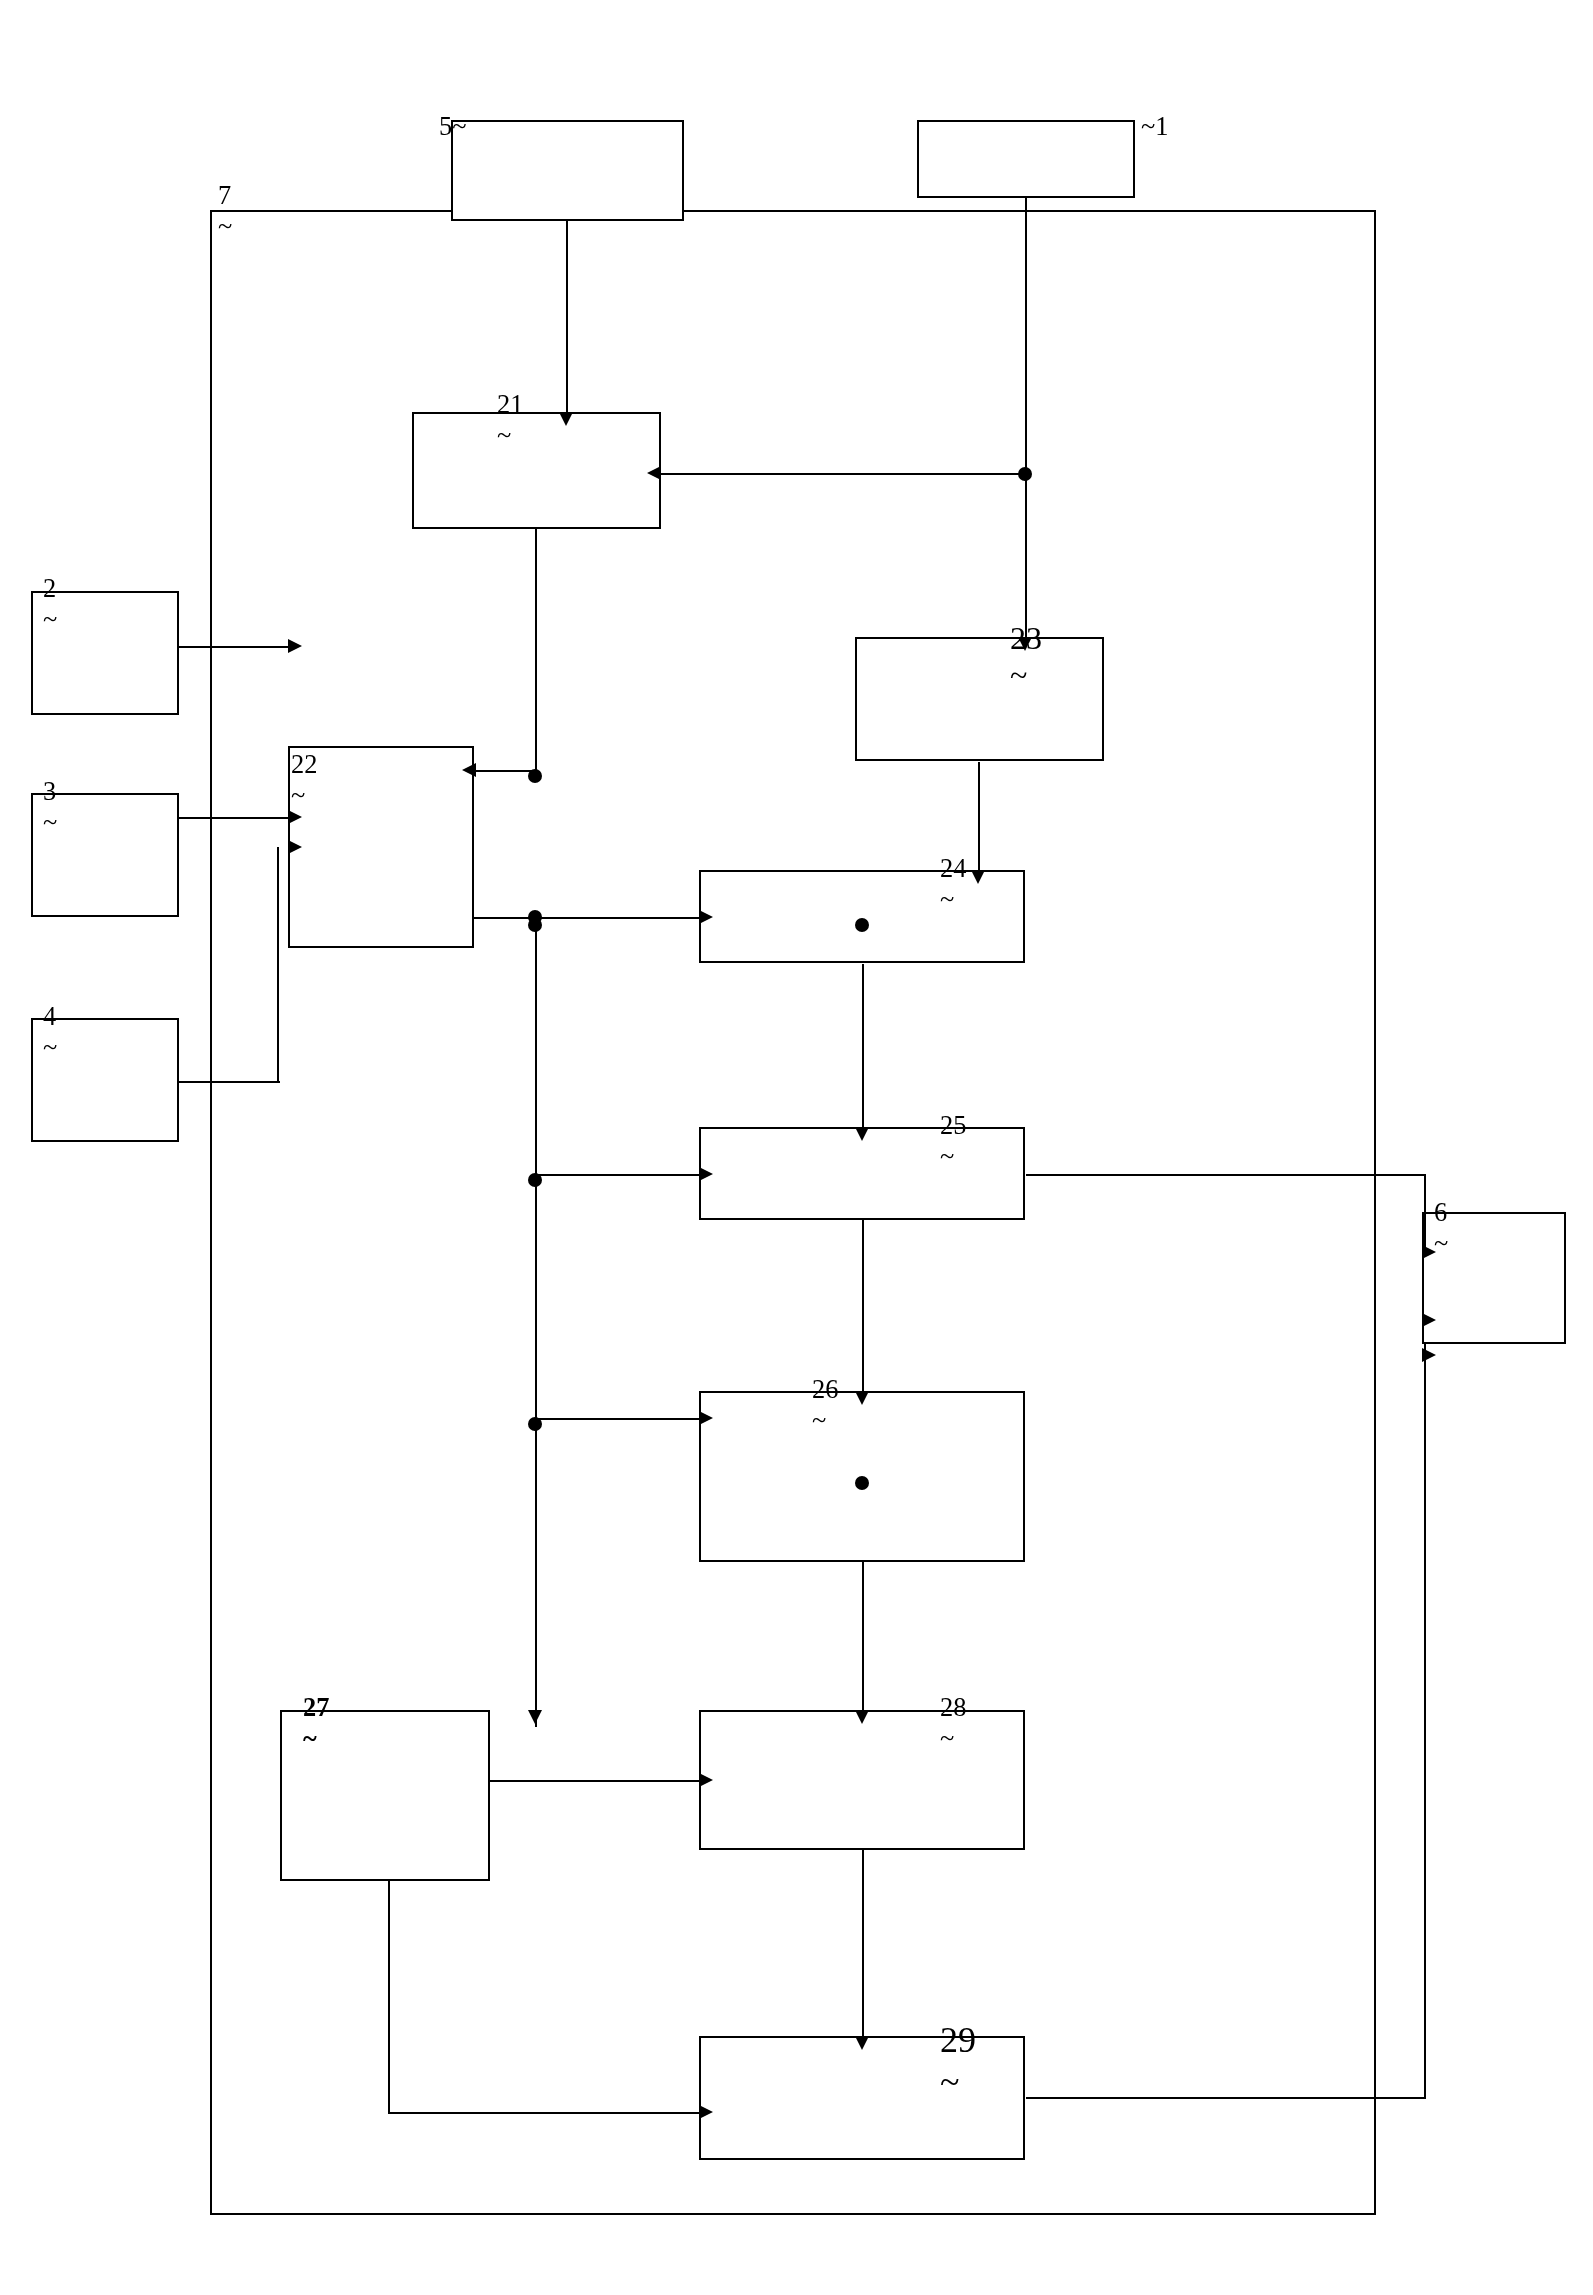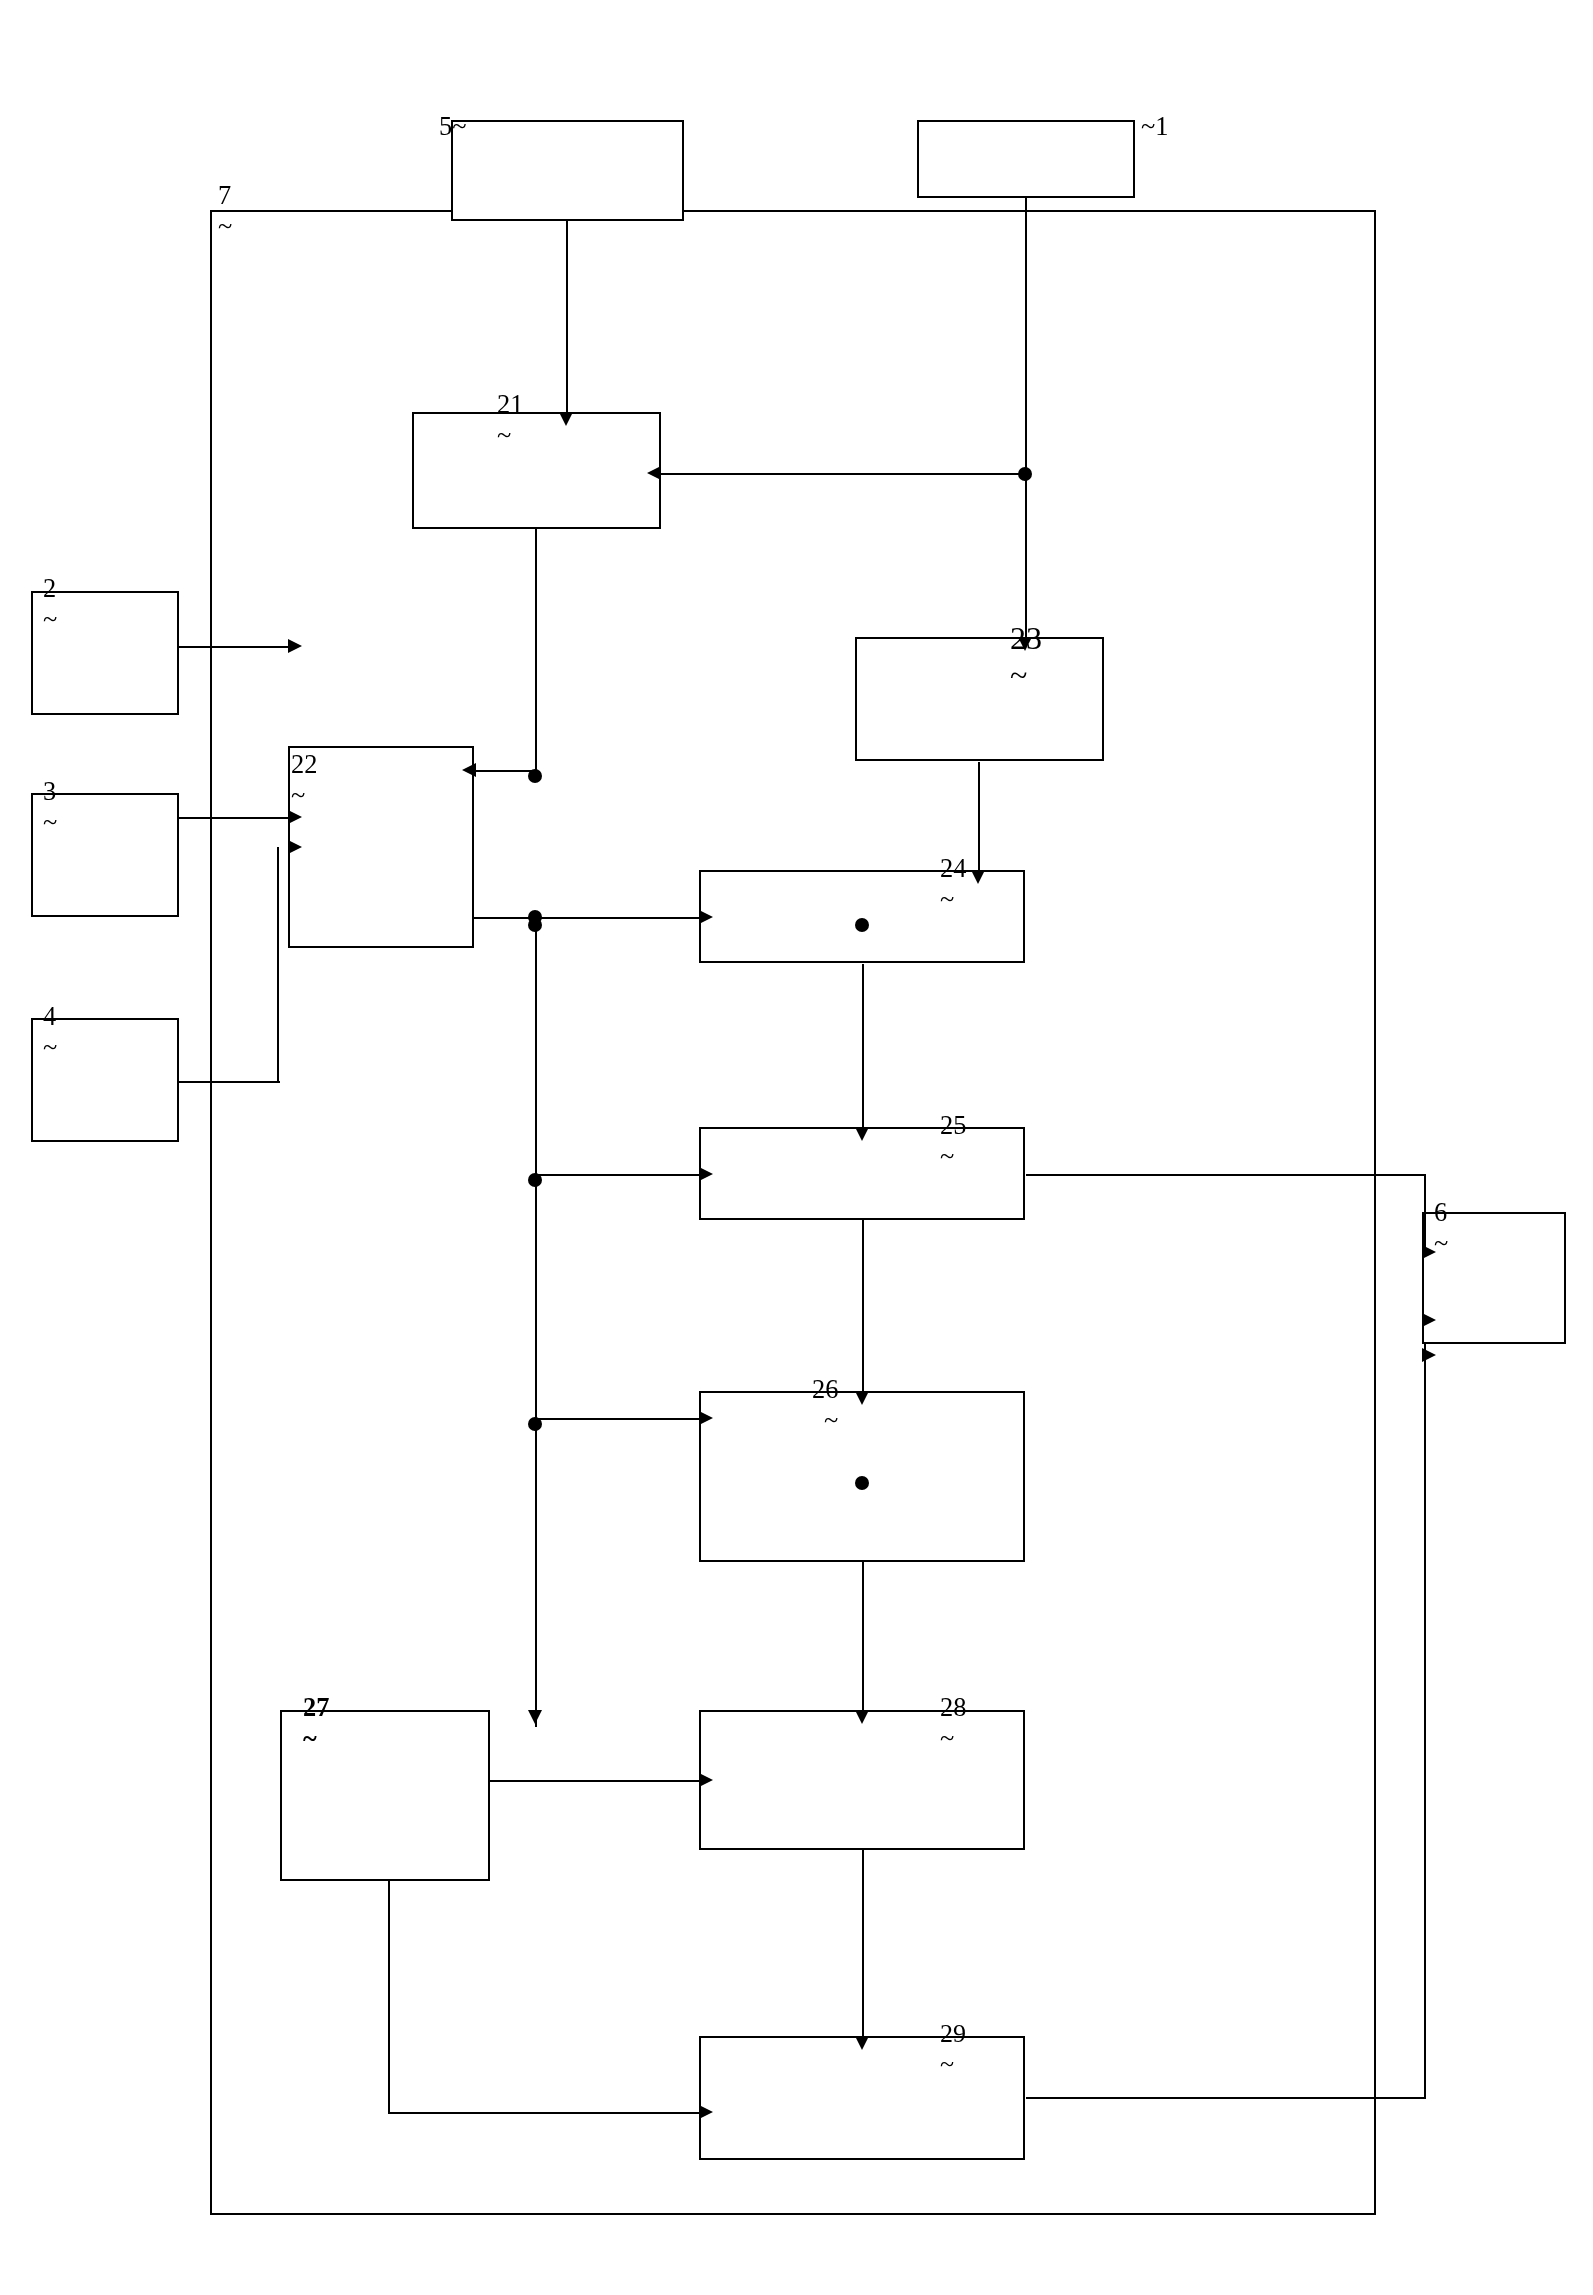--- a/index.html
+++ b/index.html
@@ -131,33 +131,33 @@
 <div class="box" style="left:699px; top:870px; width:326px; height:93px; font-size:28px;"></div>
 
 <div class="label" style="left:940px; top:853px; font-size:26.4px;">24<br>~</div>
 
 <div class="box" style="left:699px; top:1127px; width:326px; height:93px; font-size:28px;"></div>
 
 <div class="label" style="left:940px; top:1110px; font-size:26.4px;">25<br>~</div>
 
 <div class="box" style="left:699px; top:1391px; width:326px; height:171px; font-size:28px;"></div>
 
-<div class="label" style="left:812px; top:1374px; font-size:26.4px;text-align:right;">26<br>~</div>
+<div class="label" style="left:812px; top:1374px; font-size:26.4px;">26<br>~</div>
 
 <div class="box" style="left:280px; top:1710px; width:210px; height:171px; font-size:26.4px;"></div>
 
 <div class="label" style="left:303px; top:1692px; font-size:26.4px;font-weight:bold;">27<br>~</div>
 
 <div class="box" style="left:699px; top:1710px; width:326px; height:140px; font-size:28px;"></div>
 
 <div class="label" style="left:940px; top:1692px; font-size:26.4px;">28<br>~</div>
 
 <div class="box" style="left:699px; top:2036px; width:326px; height:124px; font-size:28px;"></div>
 
-<div class="label" style="left:940px; top:2019px; font-size:26px;">29<br>~</div>
+<div class="label" style="left:940px; top:2019px; font-size:36px;">29<br>~</div>
 
 <div class="arrow-line" style="left:566px; top:221px; width:2.3px; height:193px;"></div>
 <div class="arrowhead-down" style="left:559px; top:412px;"></div>
 
 <div class="arrow-line" style="left:1025px; top:198px; width:2.3px; height:441px;"></div>
 <div class="arrowhead-down" style="left:1018px; top:637px;"></div>
 
 <div class="dot" style="left:1018px; top:467px;"></div>
 
 <div class="arrow-line" style="left:661px; top:473px; width:359px; height:2.3px;"></div>

